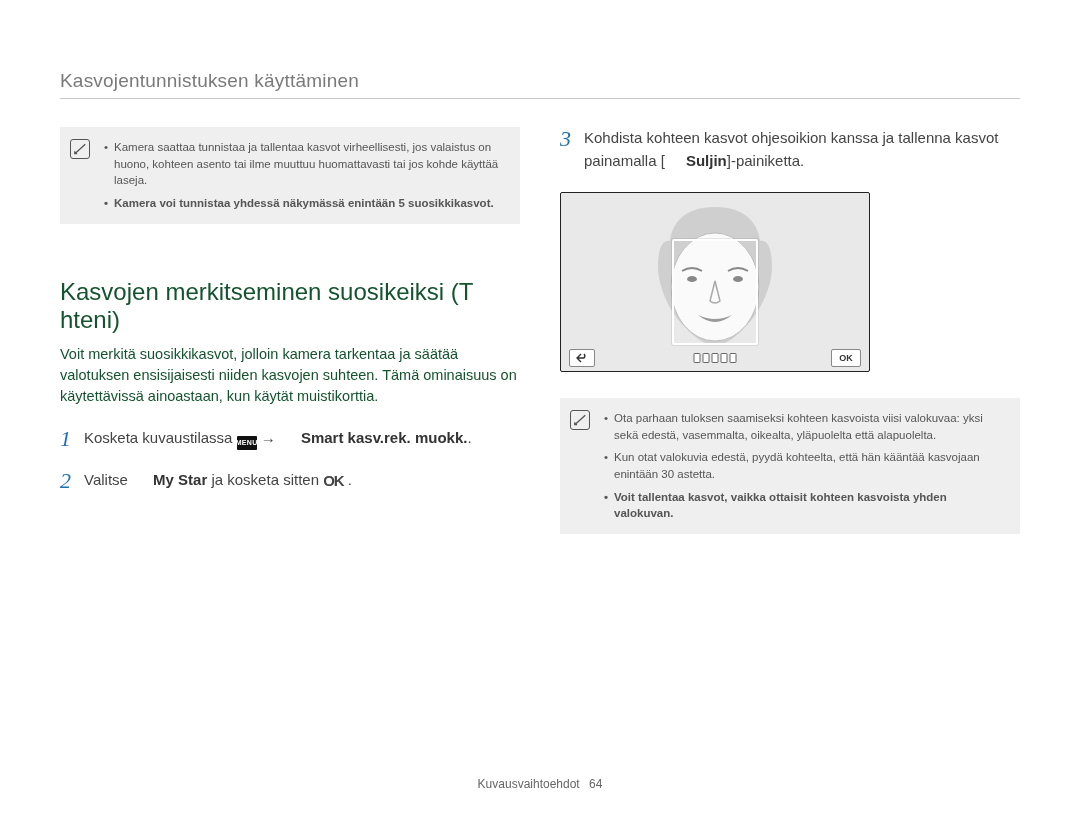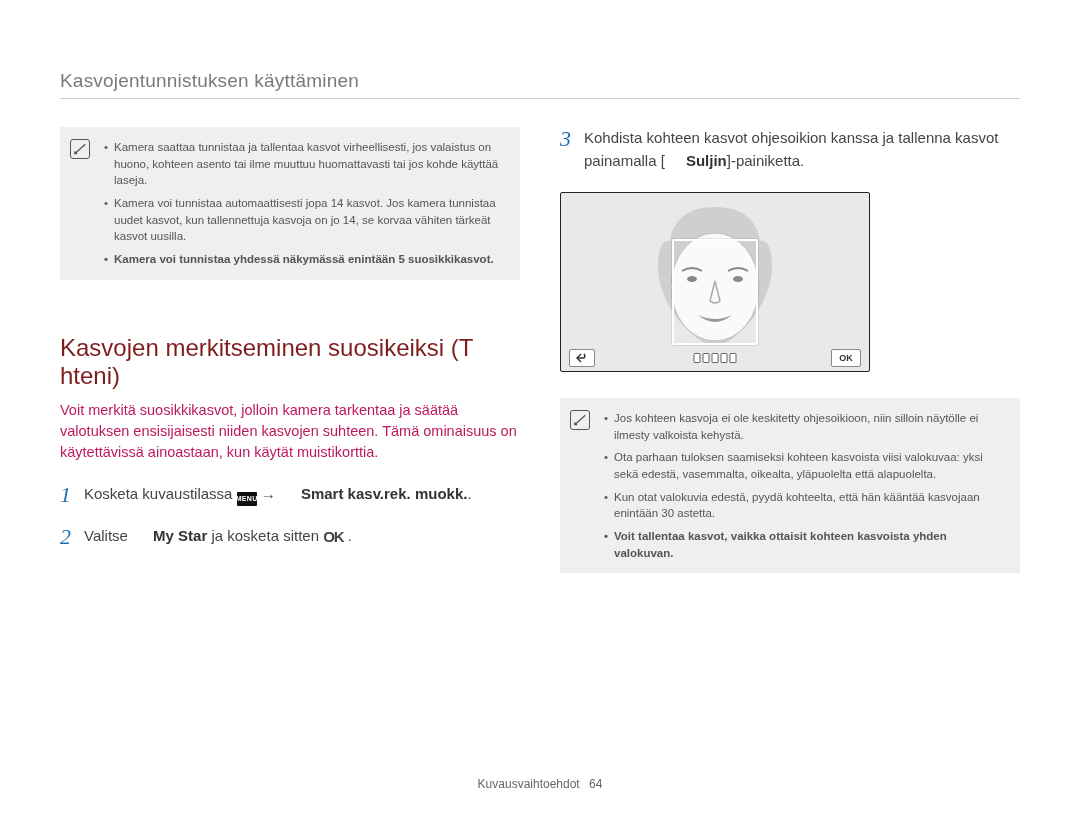--- a/index.html
+++ b/index.html
@@ -56,27 +56,27 @@
     content: "•";
     position: absolute;
     left: 0;
     top: 0;
   }
 
   h2.section-title {
     margin-top: 54px;
     font-size: 24px;
     font-weight: 400;
-    color: #7f1d1d;
+    color: #14532d;
     margin-bottom: 10px;
   }
   p.section-intro {
     font-size: 14.5px;
     line-height: 1.45;
-    color: #be185d;
+    color: #14532d;
     margin-bottom: 20px;
   }
   .step {
     display: flex;
     align-items: flex-start;
     margin-bottom: 18px;
     font-size: 15px;
     line-height: 1.5;
     color: #444;
   }
@@ -209,21 +209,20 @@
     <div class="col">
 
       <div class="note-box">
         <span class="note-icon">
           <svg width="14" height="14" viewBox="0 0 24 24">
               <path fill="none" stroke="#555" stroke-width="2.2" d="M3 20 L21 4 M7 20 L3 20 L3 16"></path>
             </svg>
         </span>
         <ul>
           <li>Kamera saattaa tunnistaa ja tallentaa kasvot virheellisesti, jos valaistus on huono, kohteen asento tai ilme muuttuu huomattavasti tai jos kohde käyttää laseja.</li>
-          <li>Kamera voi tunnistaa automaattisesti jopa 14 kasvot. Jos kamera tunnistaa uudet kasvot, kun tallennettuja kasvoja on jo 14, se korvaa vähiten tärkeät kasvot uusilla.</li>
           <li>Kamera voi tunnistaa yhdessä näkymässä enintään 5 suosikkikasvot.</li>
         </ul>
       </div>
 
       <h2 class="section-title">Kasvojen merkitseminen suosikeiksi (T  hteni)</h2>
       <p class="section-intro">Voit merkitä suosikkikasvot, jolloin kamera tarkentaa ja säätää valotuksen ensisijaisesti niiden kasvojen suhteen. Tämä ominaisuus on käytettävissä ainoastaan, kun käytät muistikorttia.</p>
 
       <div class="step">
         <span class="step-num">1</span>
         <span class="step-body">
@@ -287,21 +286,20 @@
         </div>
       </div>
 
       <div class="note-box">
         <span class="note-icon">
           <svg width="14" height="14" viewBox="0 0 24 24">
               <path fill="none" stroke="#555" stroke-width="2.2" d="M3 20 L21 4 M7 20 L3 20 L3 16"></path>
             </svg>
         </span>
         <ul>
-          <li>Jos kohteen kasvoja ei ole keskitetty ohjesoikioon, niin silloin näytölle ei ilmesty valkoista kehystä.</li>
           <li>Ota parhaan tuloksen saamiseksi kohteen kasvoista viisi valokuvaa: yksi sekä edestä, vasemmalta, oikealta, yläpuolelta että alapuolelta.</li>
           <li>Kun otat valokuvia edestä, pyydä kohteelta, että hän kääntää kasvojaan enintään 30 astetta.</li>
           <li>Voit tallentaa kasvot, vaikka ottaisit kohteen kasvoista yhden valokuvan.</li>
         </ul>
       </div>
 
     </div>
   </div>
 
   <div class="footer">

